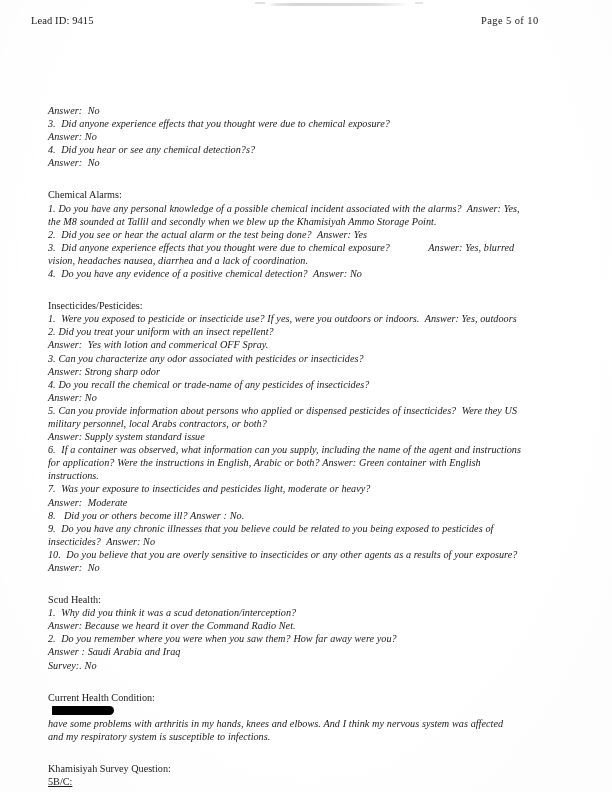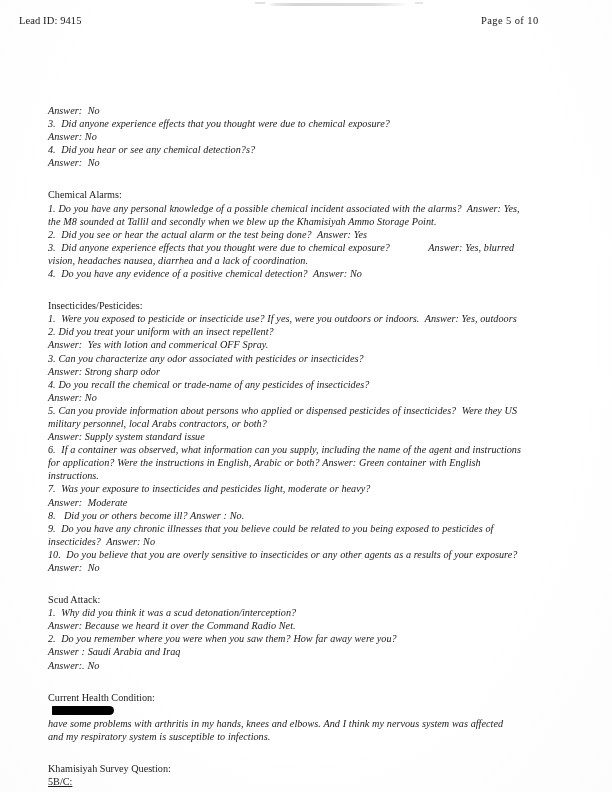--- a/index.html
+++ b/index.html
@@ -51,21 +51,21 @@
   
   .page-header {
     position: absolute;
     top: 15px;
     left: 0;
     width: 612px;
     height: 16px;
   }
   .lead-id {
     position: absolute;
-    left: 19px;
+    left: 31px;
     top: 0;
     font-size: 10.5px;
     letter-spacing: 0.1px;
     white-space: nowrap;
   }
   .page-number {
     position: absolute;
     left: 481px;
     top: 0;
     font-size: 10.5px;
@@ -187,26 +187,26 @@
     <div class="line">8.   Did you or others become ill? Answer : No.</div>
     <div class="line">9.  Do you have any chronic illnesses that you believe could be related to you being exposed to pesticides of</div>
     <div class="line">insecticides?  Answer: No</div>
     <div class="line">10.  Do you believe that you are overly sensitive to insecticides or any other agents as a results of your exposure?</div>
     <div class="line">Answer:  No</div>
   </div>
 
   <div class="spacer-md"></div>
 
   <div>
-    <div class="section-heading">Scud Attack:</div>
+    <div class="section-heading">Scud Health:</div>
     <div class="line">1.  Why did you think it was a scud detonation/interception?</div>
     <div class="line">Answer: Because we heard it over the Command Radio Net.</div>
     <div class="line">2.  Do you remember where you were when you saw them? How far away were you?</div>
     <div class="line">Answer : Saudi Arabia and Iraq</div>
-    <div class="line">Answer:. No</div>
+    <div class="line">Survey:. No</div>
   </div>
 
   <div class="spacer-md"></div>
 
   <div>
     <div class="section-heading">Current Health Condition:</div>
     <div class="redaction-line"><span class="redaction-bar r1"></span></div>
     <div class="line">have some problems with arthritis in my hands, knees and elbows. And I think my nervous system was affected</div>
     <div class="line">and my respiratory system is susceptible to infections.</div>
   </div>

